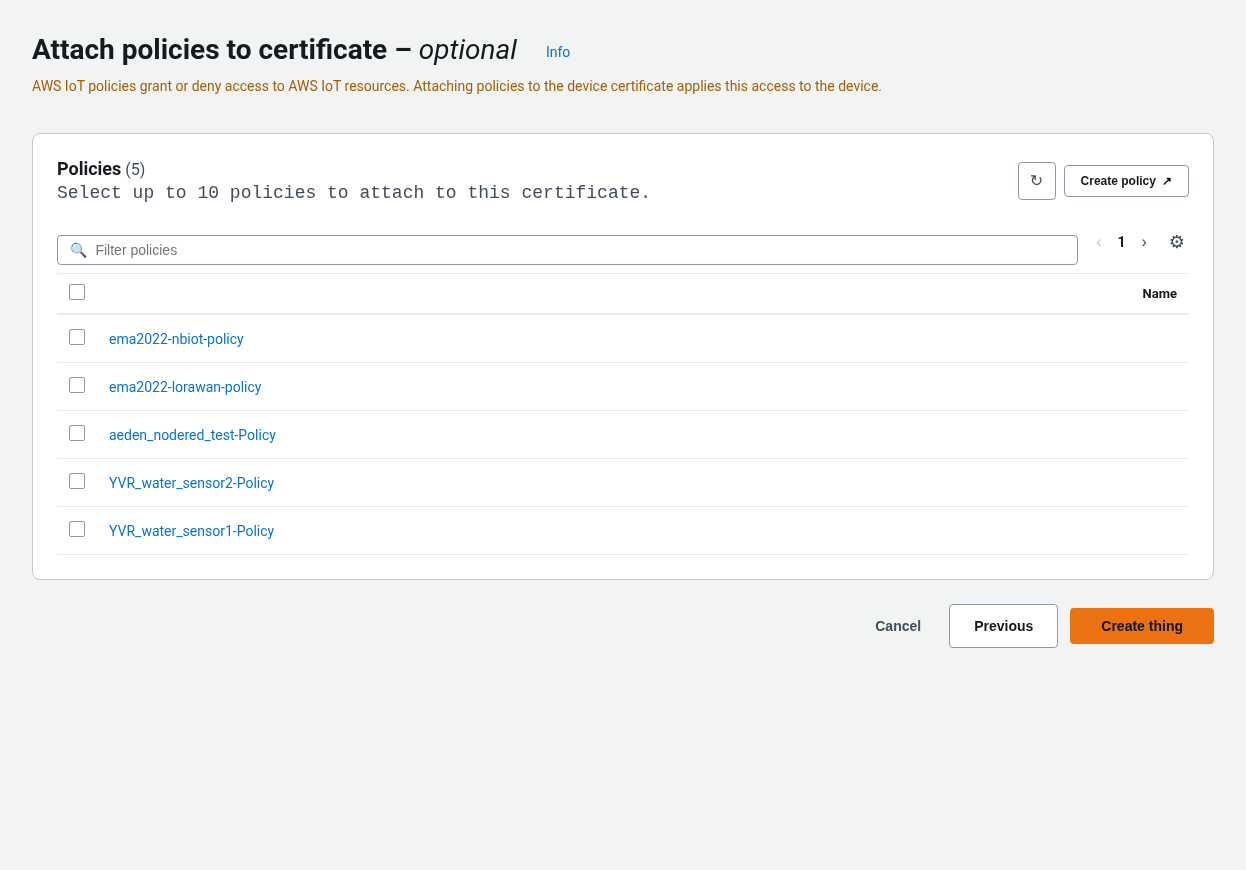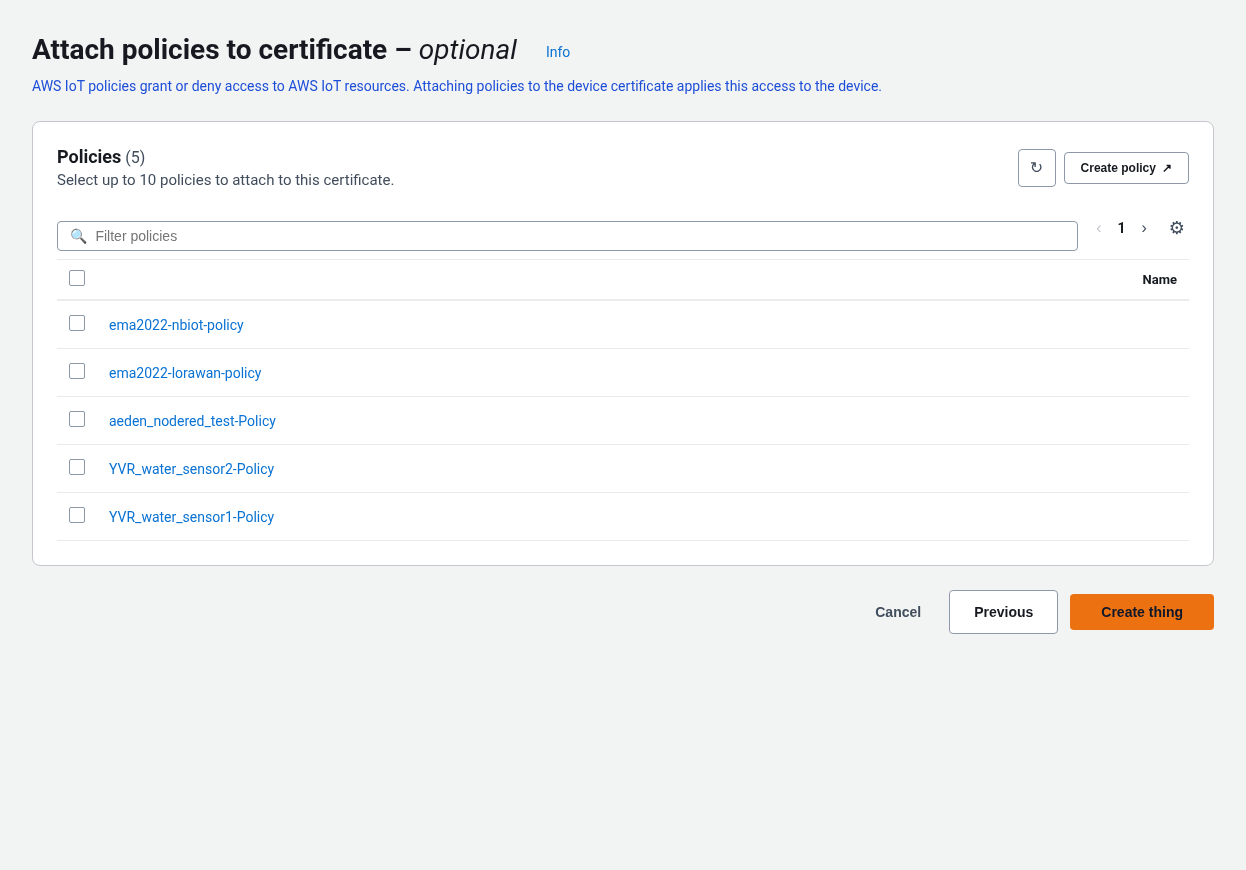--- a/index.html
+++ b/index.html
@@ -25,22 +25,22 @@
       font-size: 14px;
       color: #0972d3;
       cursor: pointer;
       text-decoration: none;
       margin-left: 22px;
       font-weight: 400;
       vertical-align: middle;
     }
     .page-description {
       font-size: 14px;
-      color: #1d4ed8;
-      margin-bottom: 24px;
+      color: #a16207;
+      margin-bottom: 36px;
       max-width: 900px;
       line-height: 1.5;
     }
     .card {
       background: #fff;
       border: 1px solid #c6c6cd;
       border-radius: 8px;
       padding: 24px;
     }
     .card-header {
@@ -53,23 +53,24 @@
     .card-title {
       font-size: 18px;
       font-weight: 700;
       color: #16191f;
     }
     .card-title-count {
       font-weight: 400;
       color: #414d5c;
     }
     .card-subtitle {
-      font-size: 15px;
+      font-size: 18px;
       color: #414d5c;
       margin-top: 4px;
+      font-family: Liberation Mono, monospace;
     }
     .card-actions {
       display: flex;
       gap: 8px;
       align-items: center;
     }
     .btn-refresh {
       border: 1px solid #8d99a8;
       background: #fff;
       border-radius: 4px;

